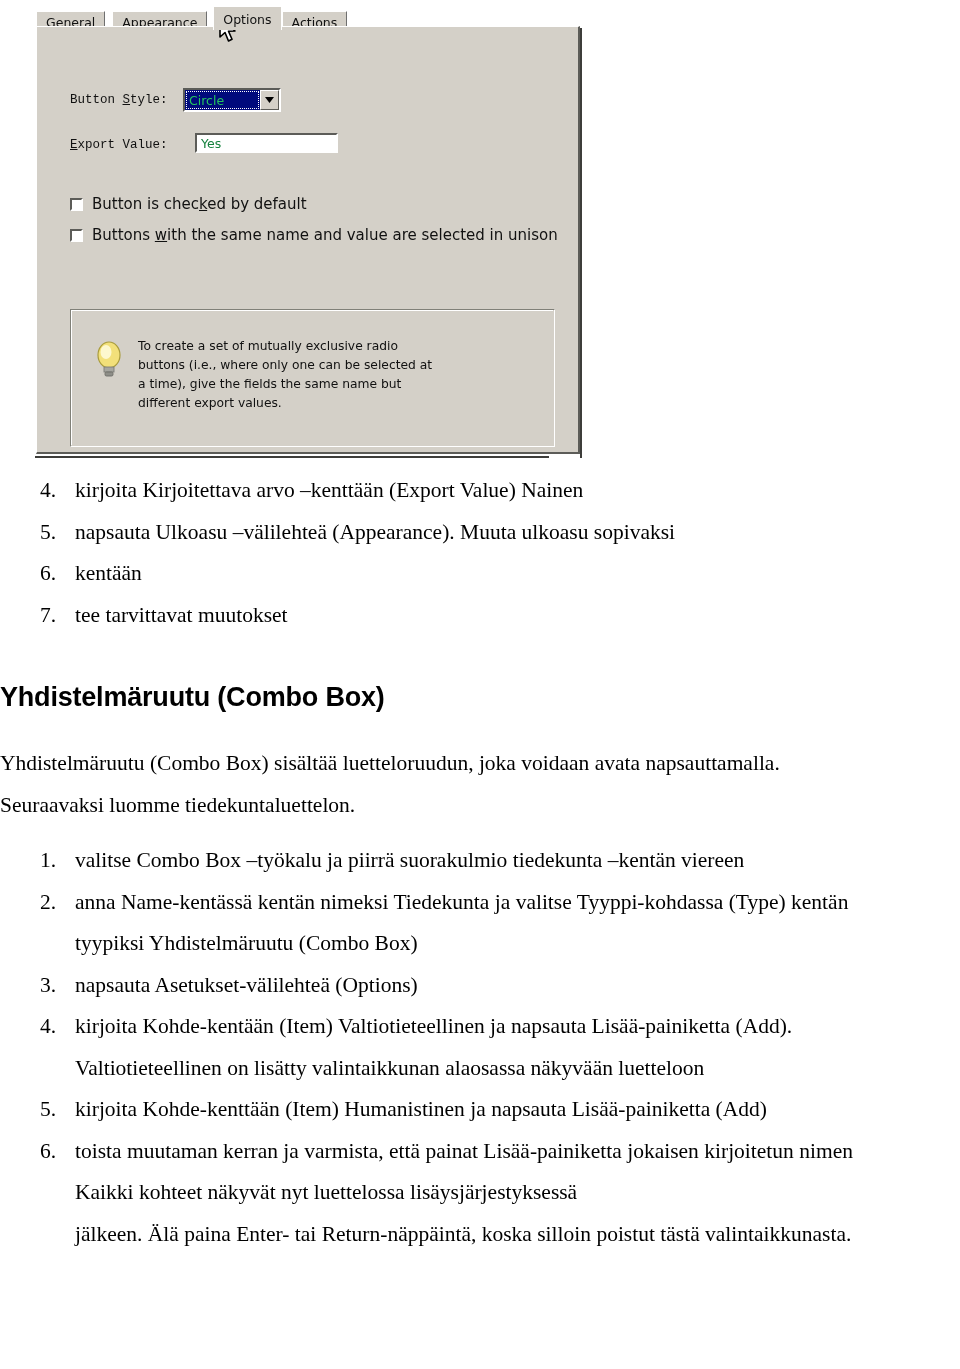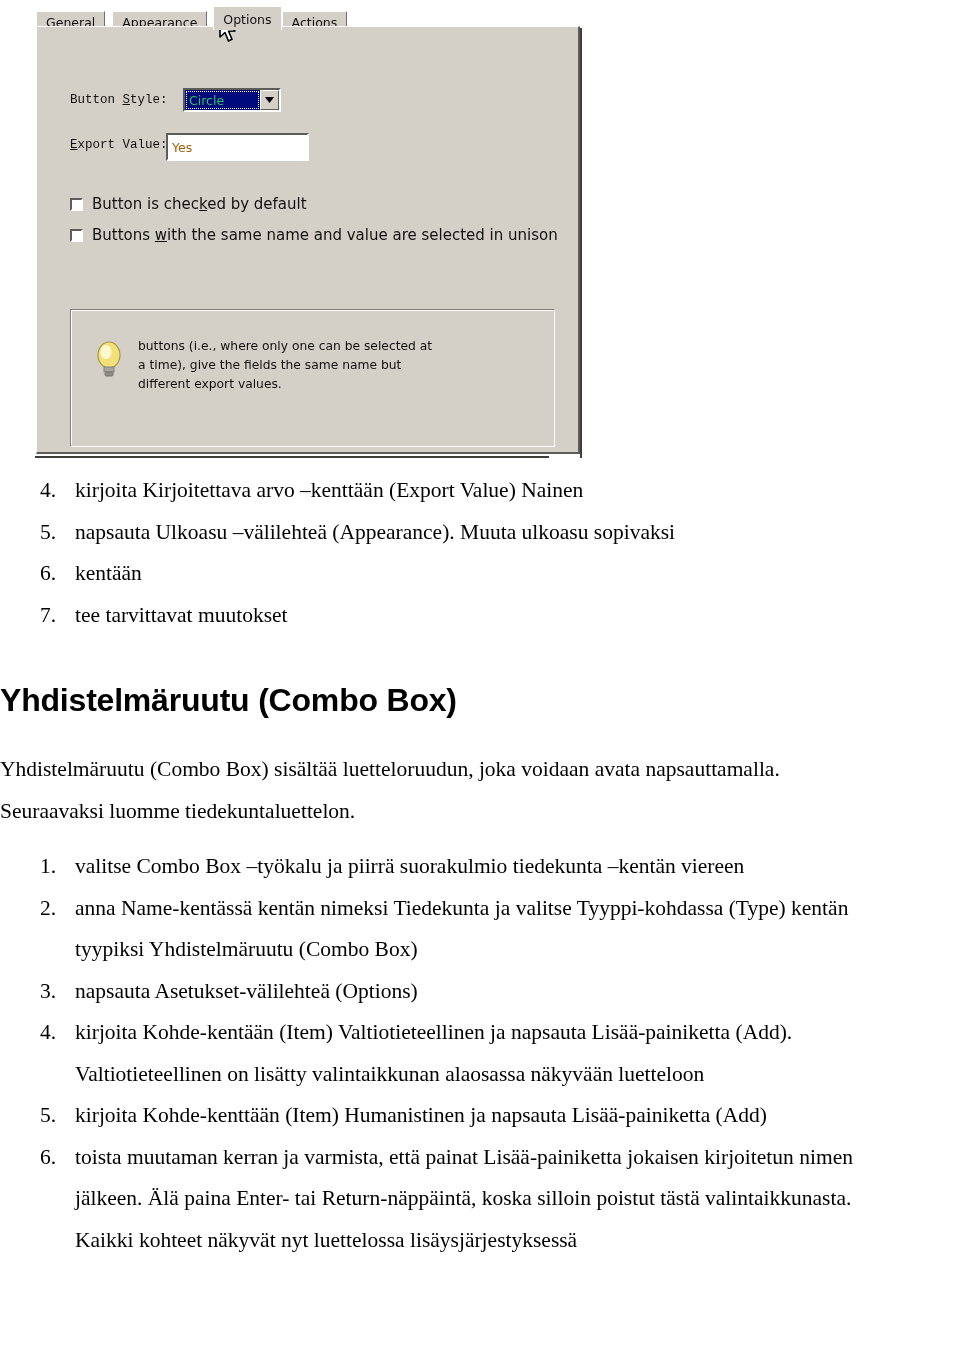--- a/index.html
+++ b/index.html
@@ -141,33 +141,33 @@
     box-sizing: border-box;
     display: flex;
     align-items: center;
     justify-content: center;
   }
   .combo-arrow svg { display: block; }
 
   
   .textfield {
     position: absolute;
-    left: 129px;
+    left: 158px;
     top: 106px;
     width: 143px;
-    height: 28px;
+    height: 20px;
     background: #ffffff;
     border-top: 2px solid #5c5c58;
     border-left: 2px solid #5c5c58;
     border-right: 2px solid #ffffff;
     border-bottom: 2px solid #ffffff;
     box-sizing: border-box;
     font-family: "DejaVu Sans", sans-serif;
     font-size: 12.5px;
-    color: #a16207;
+    color: #15803d;
     display: flex;
     align-items: center;
     padding-left: 4px;
   }
 
   
   .cb-row {
     position: absolute;
     display: flex;
     align-items: center;
@@ -257,21 +257,21 @@
     width: 30px;
     text-align: left;
     font-size: 21.5px;
   }
   ol.steps li .cont {
     display: block;
   }
   h2.section {
     font-family: "Liberation Sans", sans-serif;
     font-weight: bold;
-    font-size: 32px;
+    font-size: 27px;
     margin: 0;
     padding: 0;
     letter-spacing: -0.2px;
     color: #000;
   }
   p.para {
     margin: 0;
     font-size: 21.5px;
     line-height: 41.5px;
     font-family: "Liberation Serif", serif;
@@ -324,20 +324,21 @@
       <div class="tipbox-inner">
         <span class="bulb">
           <svg width="30" height="42" viewBox="0 0 30 42">
             <ellipse cx="15" cy="16" rx="11" ry="13" fill="#f2e07a" stroke="#a99c3d" stroke-width="1.2"></ellipse>
             <ellipse cx="12" cy="13" rx="5.5" ry="7" fill="#fdf8cf"></ellipse>
             <rect x="10" y="28" width="10" height="5" fill="#a6a6a0" stroke="#7d7d78" stroke-width="0.9"></rect>
             <rect x="11" y="33" width="8" height="4" rx="1.5" fill="#8e8e88" stroke="#6e6e69" stroke-width="0.9"></rect>
           </svg>
         </span>
         <div class="tip-text">
+          <div>To create a set of mutually exclusive radio</div>
           <div>buttons (i.e., where only one can be selected at</div>
           <div>a time), give the fields the same name but</div>
           <div>different export values.</div>
         </div>
       </div>
     </div>
 
   </div>
 
   <div class="panel-shadow-r"></div>
@@ -401,18 +402,18 @@
       <span class="cont">kirjoita Kohde-kentään (Item) Valtiotieteellinen ja napsauta Lisää-painiketta (Add).</span>
       <span class="cont">Valtiotieteellinen on lisätty valintaikkunan alaosassa näkyvään luetteloon</span>
     </li>
     <li>
       <span class="num">5.</span>
       <span class="cont">kirjoita Kohde-kenttään (Item) Humanistinen ja napsauta Lisää-painiketta (Add)</span>
     </li>
     <li>
       <span class="num">6.</span>
       <span class="cont">toista muutaman kerran ja varmista, että painat Lisää-painiketta jokaisen kirjoitetun nimen</span>
+      <span class="cont">Kaikki kohteet näkyvät nyt luettelossa lisäysjärjestyksessä</span>
       <span class="cont">jälkeen. Älä paina Enter- tai Return-näppäintä, koska silloin poistut tästä valintaikkunasta.</span>
-      <span class="cont">Kaikki kohteet näkyvät nyt luettelossa lisäysjärjestyksessä</span>
     </li>
   </ol>
 
 </div>
 
 </body></html>

